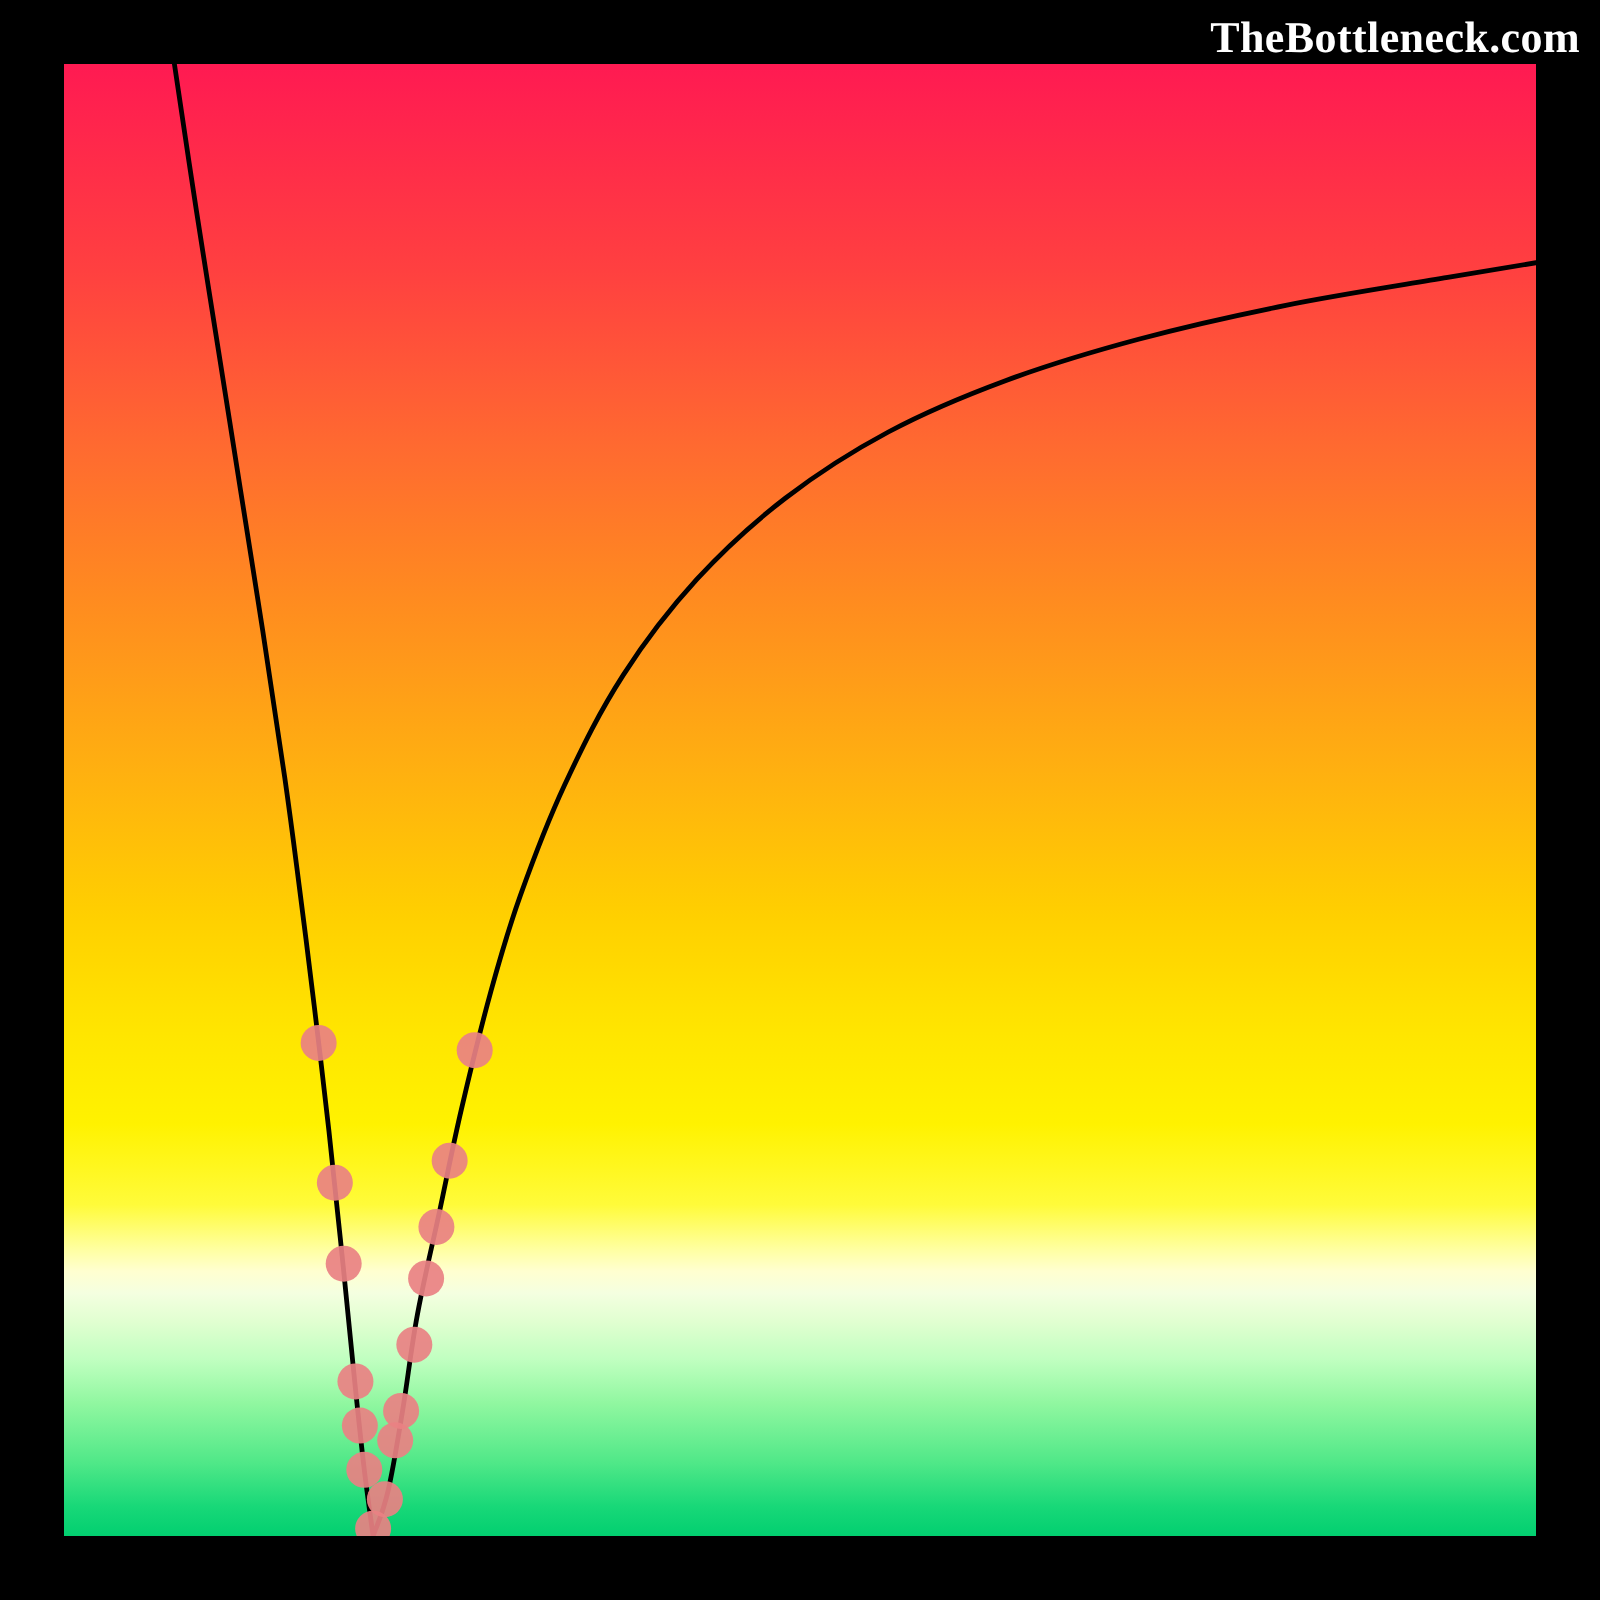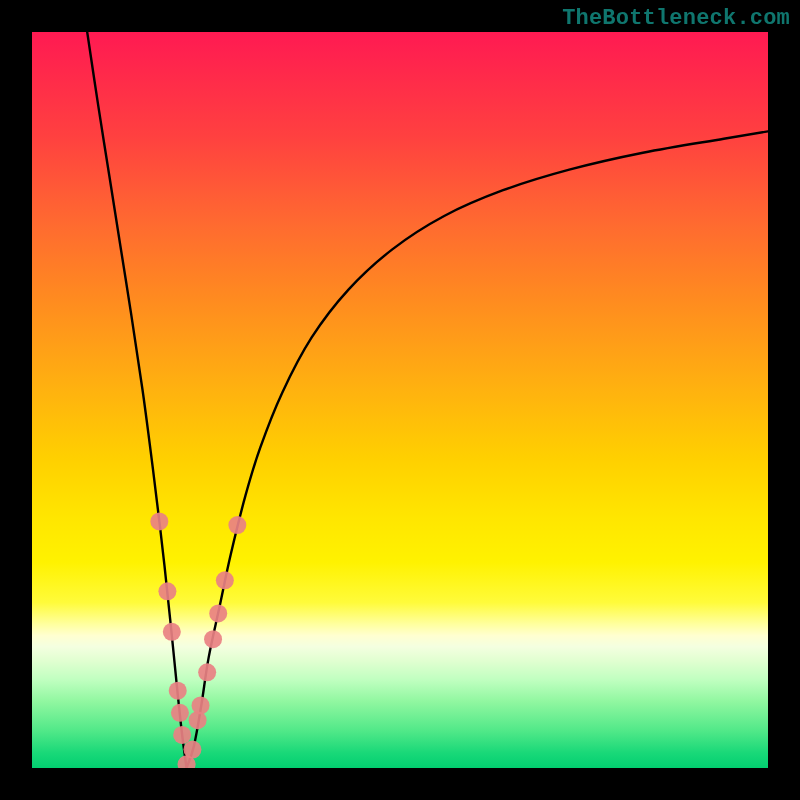--- a/index.html
+++ b/index.html
@@ -49,24 +49,24 @@
       #90f7a0 91%,
       #50e888 95%,
       #18d878 98%,
       #02cf70 100%
     );
   }
   .watermark {
     position: absolute;
     top: 6px;
     right: 10px;
-    font-family: Liberation Mono, monospace;
+    font-family: Liberation Serif, serif;
     font-size: 22px;
     font-weight: 600;
-    color: #0f766e;
+    color: #ffffff;
     letter-spacing: 0.2px;
     user-select: none;
   }
   svg {
     position: absolute;
     inset: 0;
   }
 </style>
 </head>
 <body>

